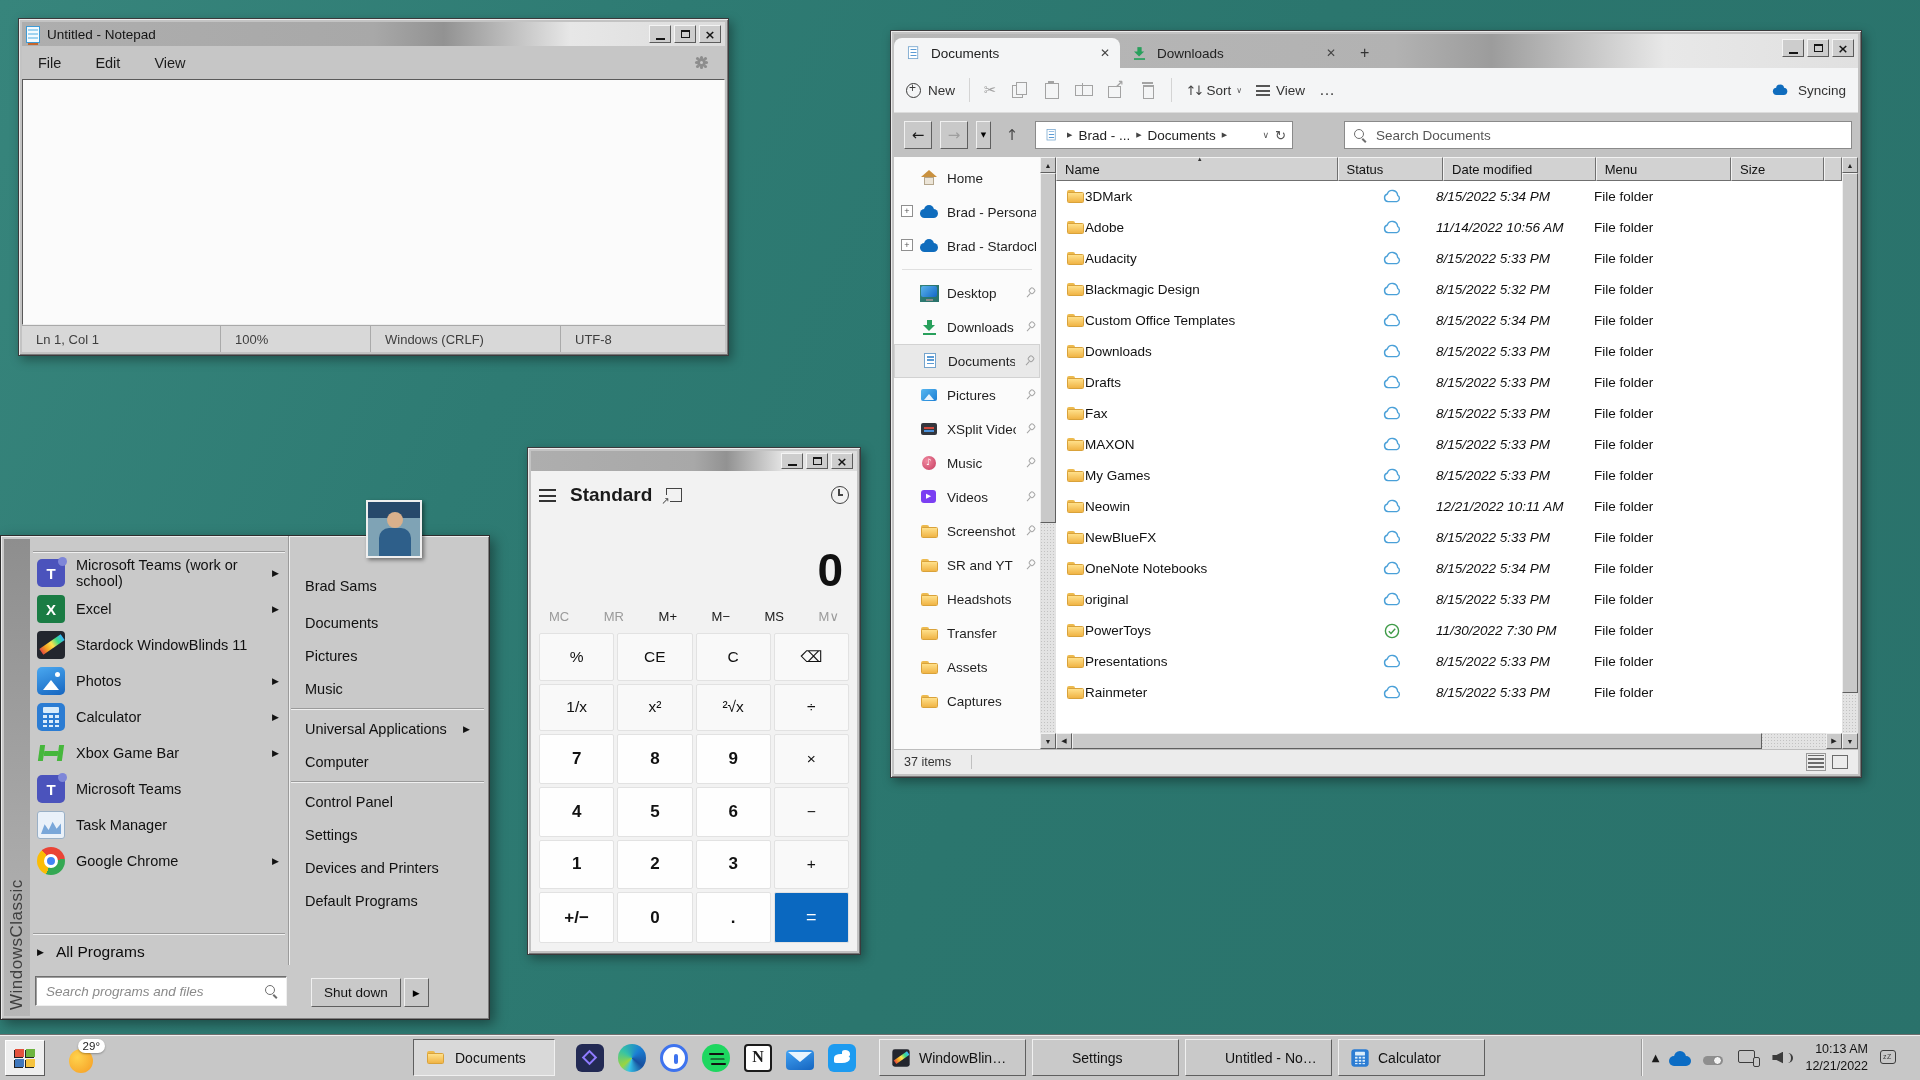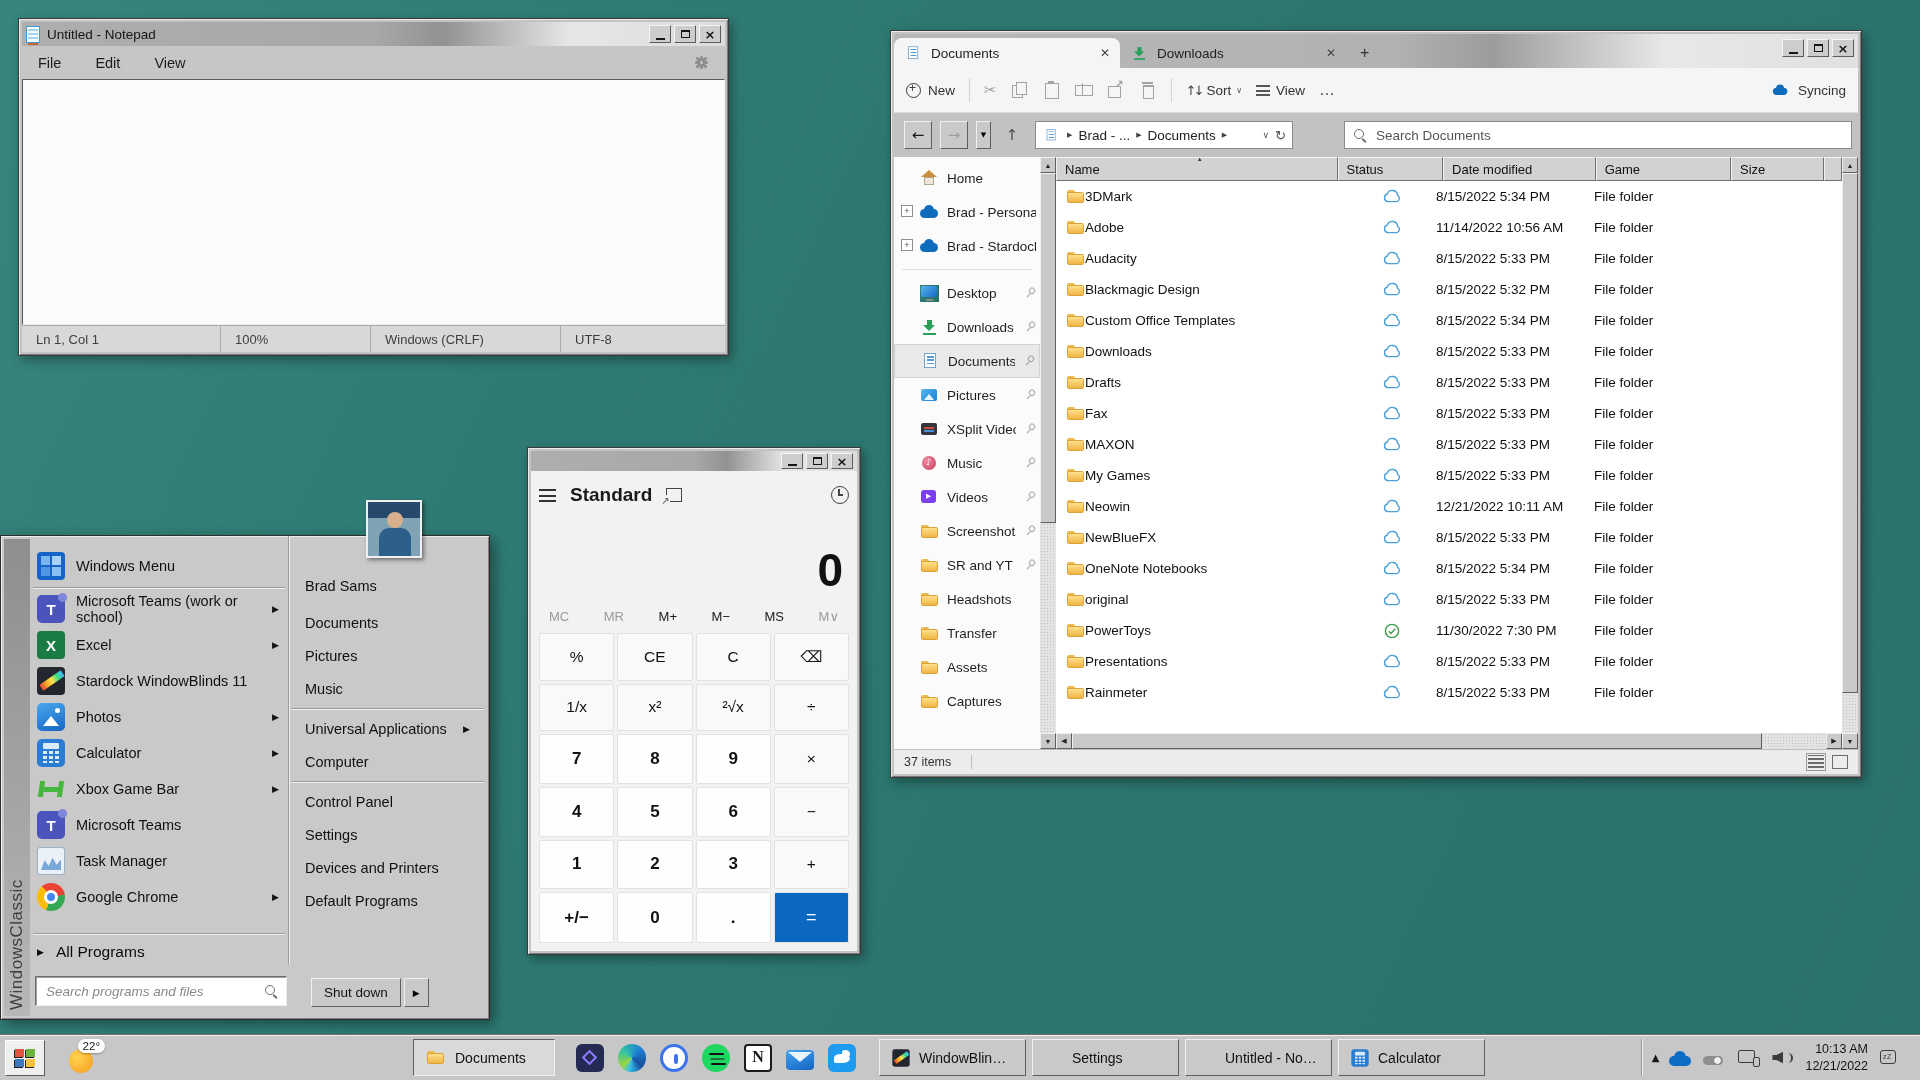--- a/index.html
+++ b/index.html
@@ -110,21 +110,21 @@
   .hcell:nth-child(1)::before{content:"▲";position:absolute;top:-2px;left:50%;font-size:6px;color:#333;}
   .hcell:nth-child(2){width:109px;}
   .hcell:nth-child(3){width:158px;}
   .hcell:nth-child(4){width:140px;}
   .hcell:nth-child(5){width:96px;}
   .hcell:nth-child(6){flex:1;}
   .f-rows{flex:1;overflow:hidden;background:#fff;}
   .f-row{height:31px;display:flex;align-items:center;font-size:13.5px;color:#111;}
   .c-name{width:292px;display:flex;align-items:center;padding-left:10px;box-sizing:border-box;}
   .c-status{width:88px;display:flex;justify-content:center;}
-  .c-date{width:158px;}
+  .c-date{width:158px;font-style:italic;}
   .c-type{width:140px;}
   .c-size{width:96px;}
   .ex-status{height:24px;background:#ececec;border-top:1px solid #bdbdbd;display:flex;align-items:center;padding:0 10px;font-size:12.5px;color:#333;flex:none;gap:8px;}
   .vd{width:1px;height:14px;background:#c0c0c0;margin-left:12px;}
   .viewic{width:16px;height:14px;position:relative;}
   .viewic.lines{background:repeating-linear-gradient(#6b6b6b 0 2px,transparent 2px 4px);border:1px solid #9a9a9a;padding:1px;background-clip:content-box;}
   .viewic.thumb{border:1.5px solid #6b6b6b;box-sizing:border-box;}
   
   .calc-body{flex:1;background:#f2f2f2;display:flex;flex-direction:column;padding:6px 8px 8px;min-height:0;}
   .calc-head{height:36px;display:flex;align-items:center;gap:14px;flex:none;}
@@ -478,21 +478,21 @@
         <span class="sc-btn">▲</span>
         <span class="sc-thumb" style="height:350px;"></span>
         <span style="flex:1;"></span>
         <span class="sc-btn">▼</span>
       </div>
       <div class="ex-list">
         <div class="f-head">
           <span class="hcell">Name</span>
             <span class="hcell">Status</span>
             <span class="hcell">Date modified</span>
-            <span class="hcell">Game</span>
+            <span class="hcell">Menu</span>
             <span class="hcell">Size</span>
           <span class="hcell"></span>
         </div>
         <div class="f-rows">
 
             <div class="f-row cloud">
               <span class="c-name">
                 <span class="sbi folder"></span>
                 <span>3DMark</span>
               </span>
@@ -847,25 +847,20 @@
     </div>
   </div>
 
   <div class="smenu">
     <div class="sm-banner">
         <span>WindowsClassic</span>
       </div>
     <div class="avatar"></div>
     <div class="sm-left">
 
-        <div class="sm-item">
-          <span class="smi winmenu"></span>
-          <span>Windows Menu</span>
-
-        </div>
         <div class="sm-sep"></div>
 
         <div class="sm-item">
           <span class="smi teams"></span>
           <span>Microsoft Teams (work or school)</span>
           <span class="arr">▶</span>
         </div>
 
         <div class="sm-item">
           <span class="smi excel"></span>
@@ -989,21 +984,21 @@
       </div>
     </div>
   </div>
 
   <div class="taskbar">
     <div class="startbtn">
       <span class="winflag"></span>
     </div>
     <div class="weather">
       <span class="sun"></span>
-      <span class="temp">22°</span>
+      <span class="temp">29°</span>
     </div>
     <div class="taskbtn active" style="margin-left:312px;width:142px;">
       <span class="sbi folder"></span>
       <span>Documents</span>
     </div>
     <div style="display:flex;align-items:center;margin-left:14px;">
       <span class="tbic xsplit"></span>
         <span class="tbic edge"></span>
         <span class="tbic onepassword"></span>
         <span class="tbic spotify"></span>

